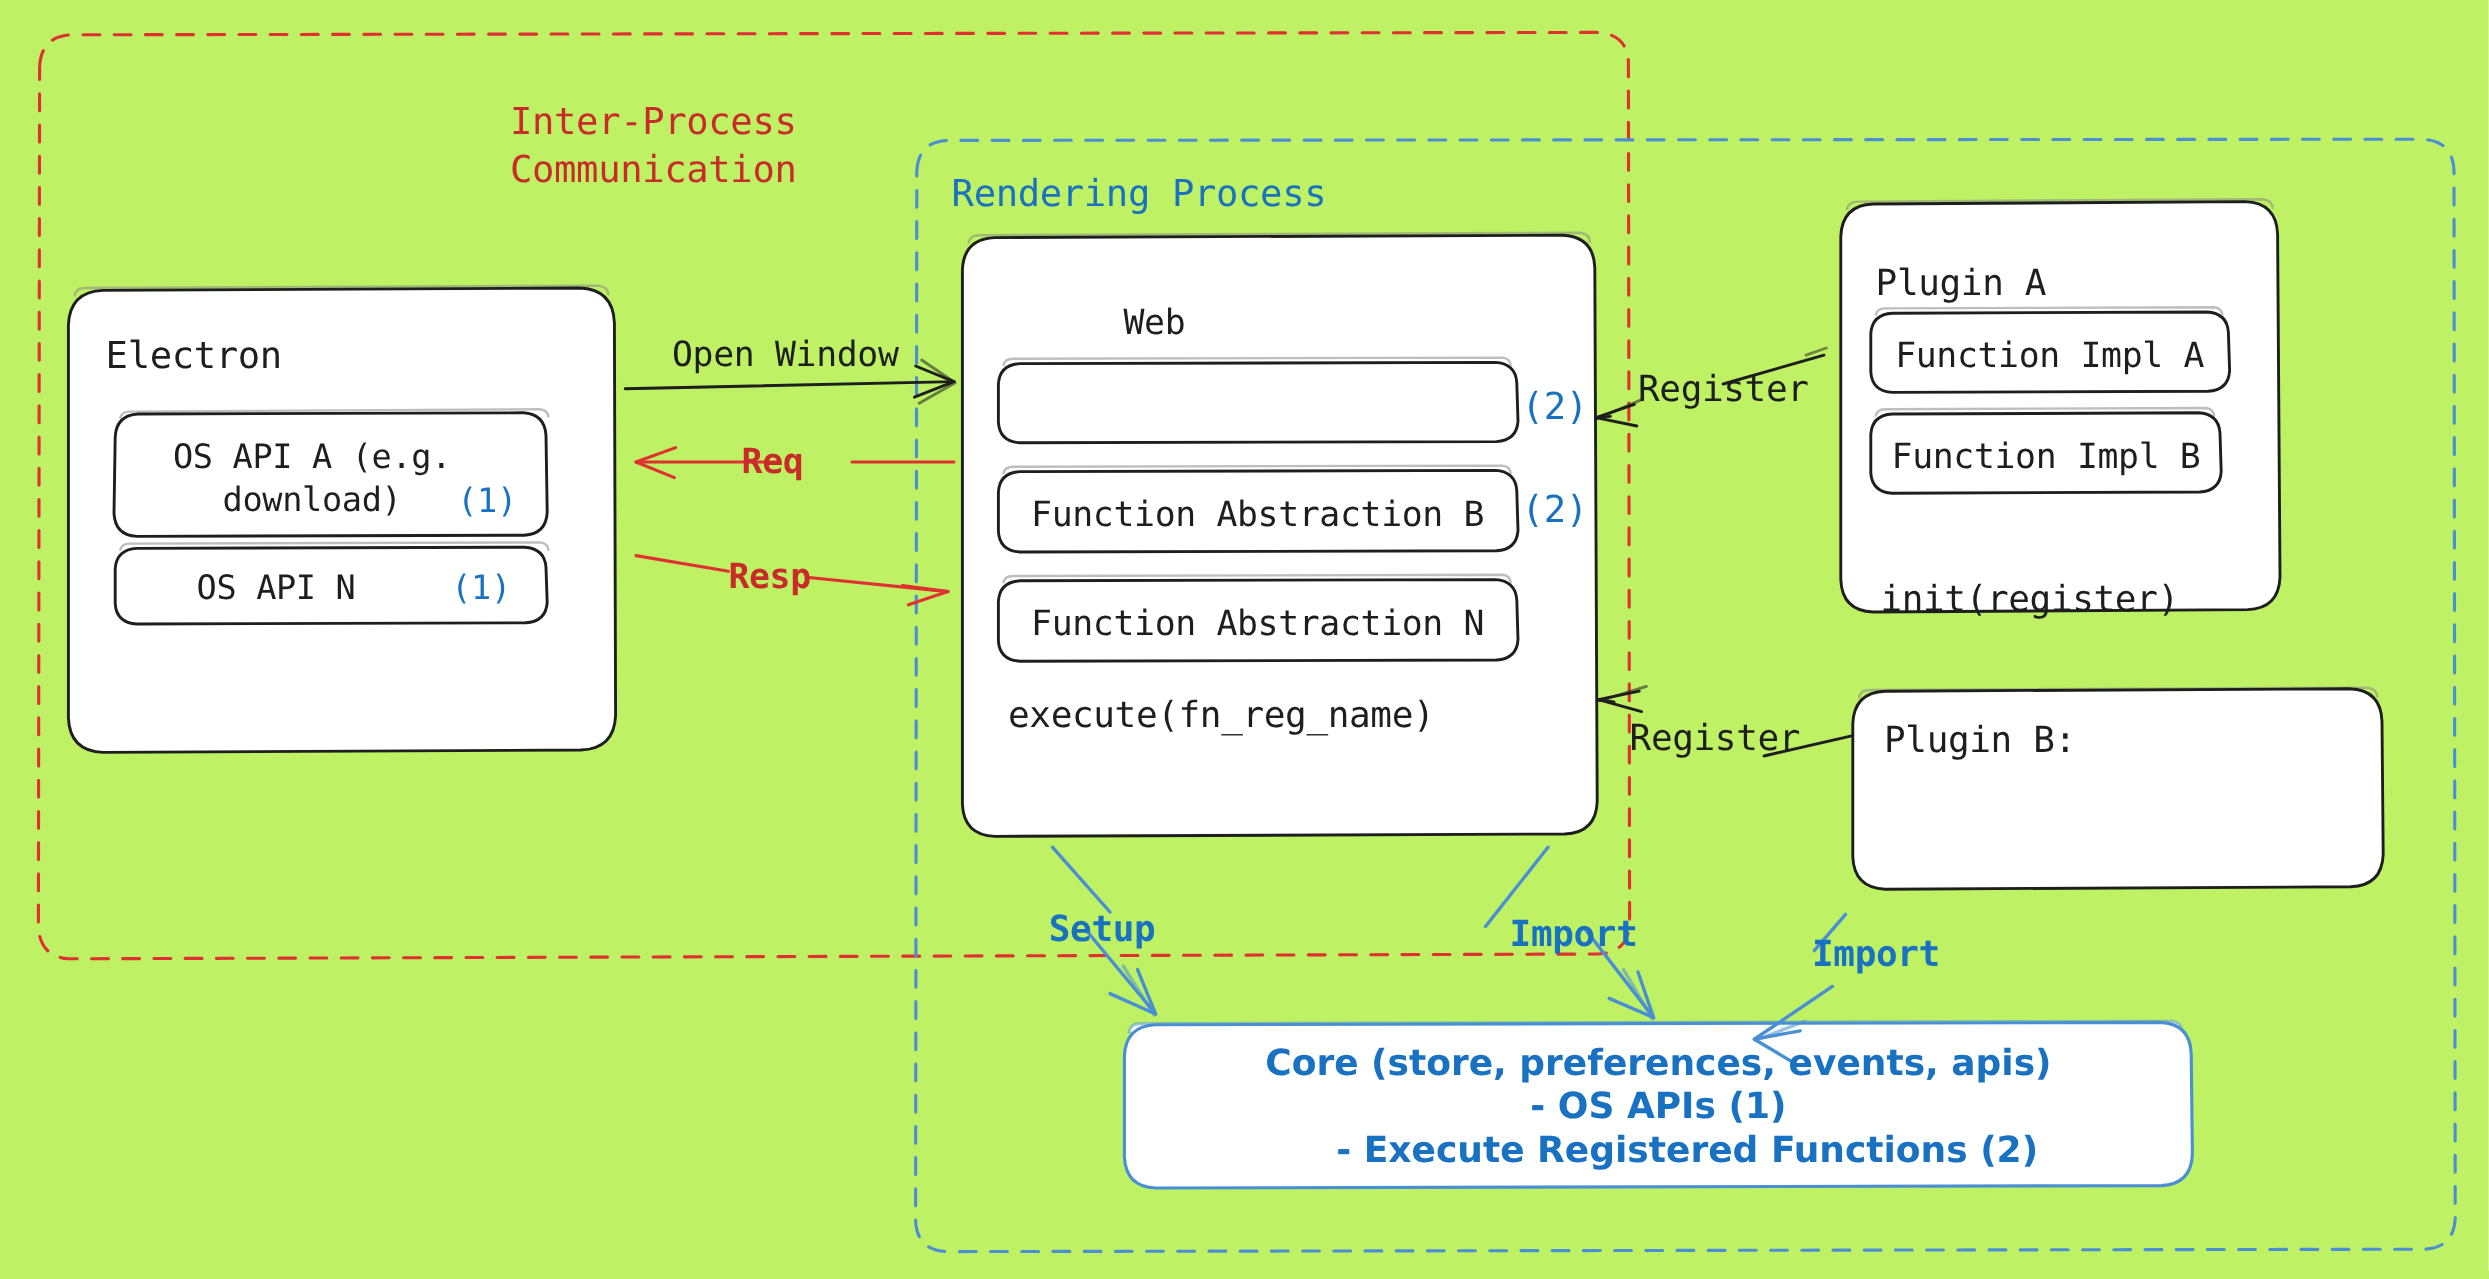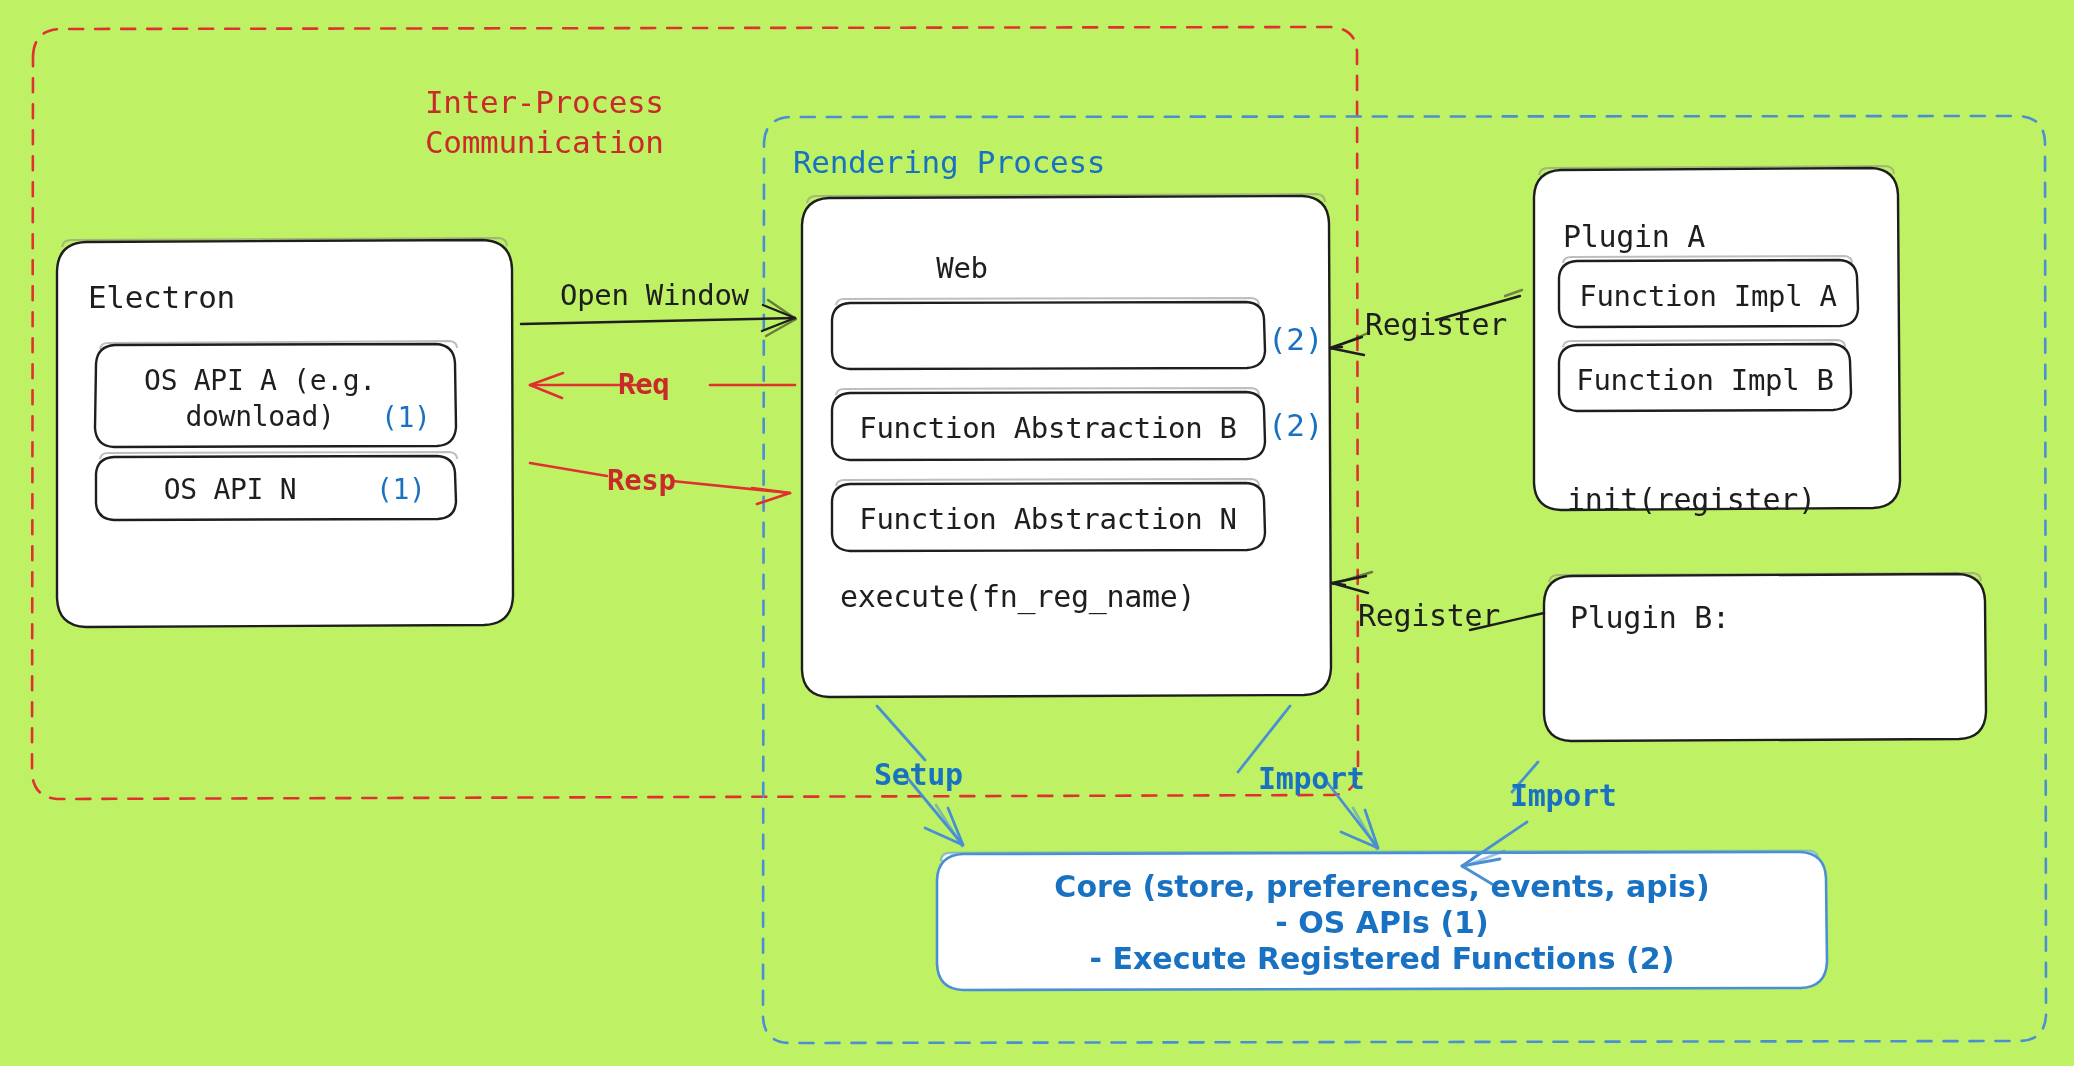--- a/index.html
+++ b/index.html
@@ -205,15 +205,15 @@
   <div class="lbl" style="left:1358px; top:597px; font-size:30px;">Register</div>
 
   <div class="lbl" style="left:1570px; top:599px; font-size:30px;">Plugin B:</div>
 
   <div class="lbl blue" style="left:862px; top:756px; font-size:30px; font-weight:bold;margin-left:12px;">Setup</div>
   <div class="lbl blue" style="left:1258px; top:760px; font-size:30px; font-weight:bold;">Import</div>
   <div class="lbl blue" style="left:1510px; top:777px; font-size:30px; font-weight:bold;">Import</div>
 
   <div class="lbl center corefont blue" style="left:937px; top:868px; width:890px; font-size:30px;">Core (store, preferences, events, apis)</div>
   <div class="lbl center corefont blue" style="left:937px; top:904px; width:890px; font-size:30px;">- OS APIs (1)</div>
-  <div class="lbl center corefont blue" style="left:937px; top:940px; width:890px; font-size:30px;">- Execute Registered Functions (2)</div>
+  <div class="lbl center corefont blue" style="left:937px; top:940px; width:890px; font-size:30px;padding-left:24px;">- Execute Registered Functions (2)</div>
 
 </div>
 
 </body></html>

